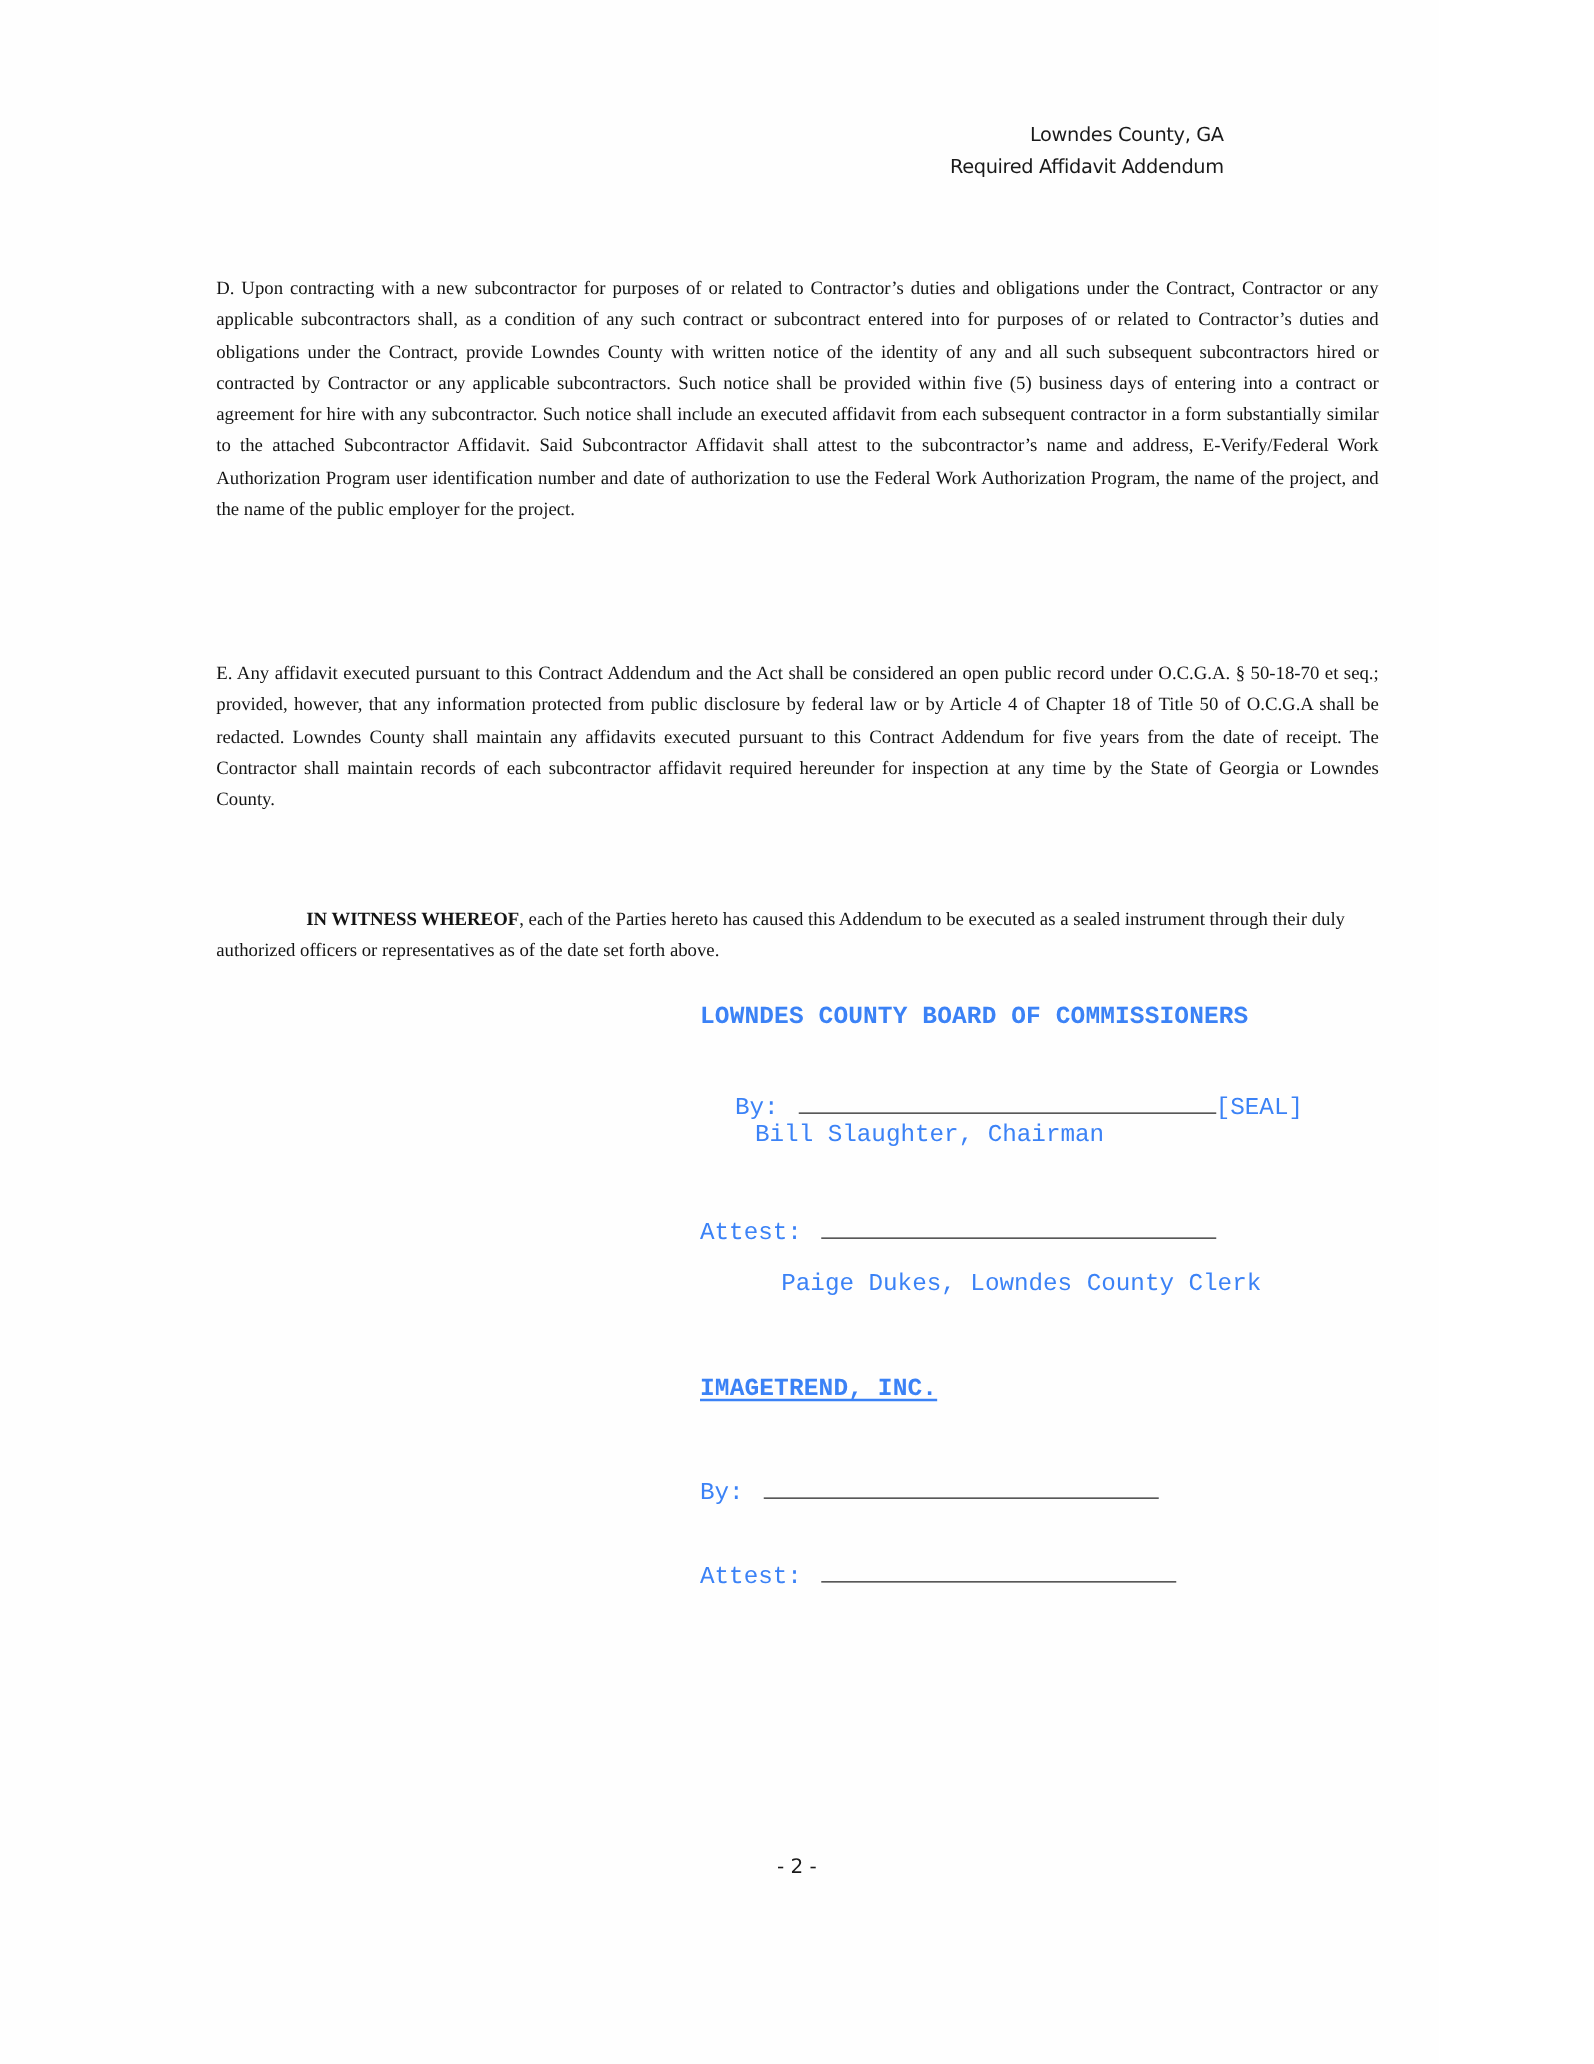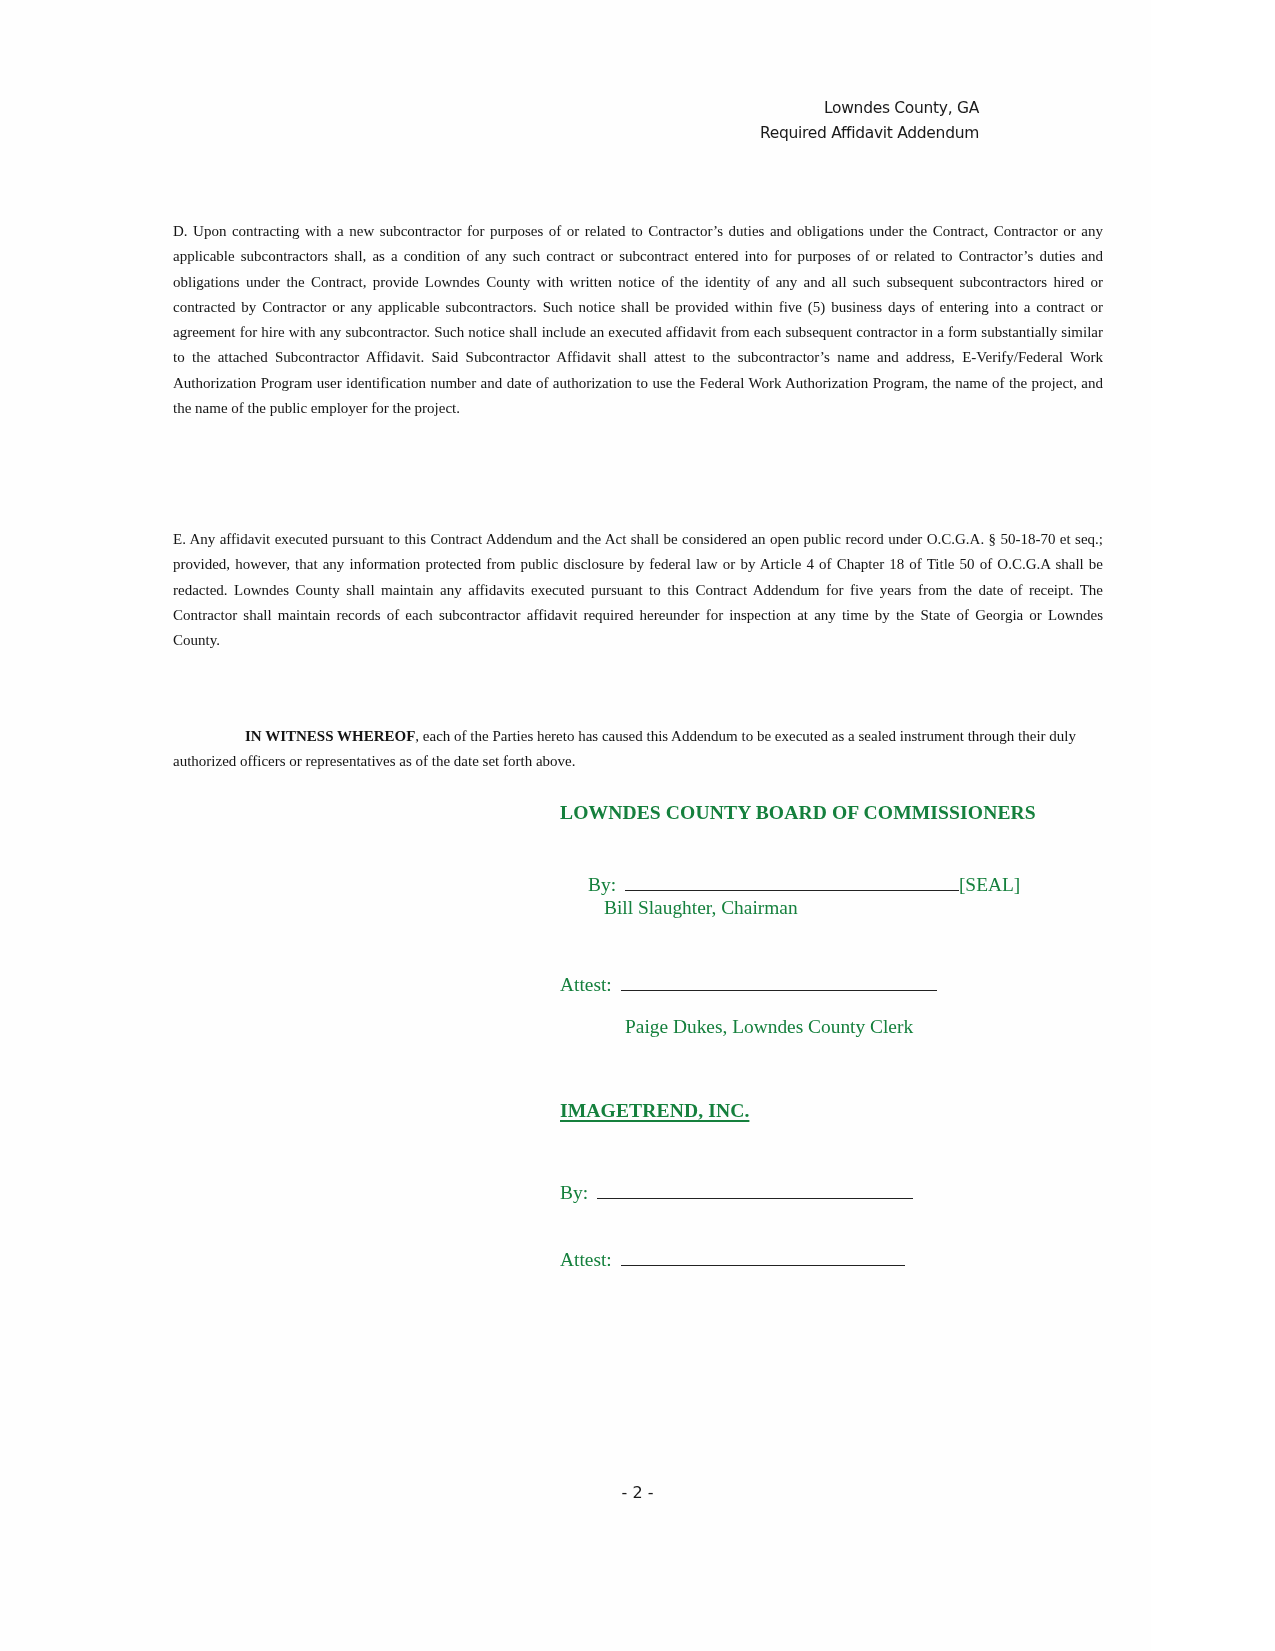--- a/index.html
+++ b/index.html
@@ -14,21 +14,21 @@
     .body-text {
       position: absolute; left: 173px; width: 930px;
       font-family: "Liberation Serif", serif; font-size: 15px; line-height: 25.3px;
       text-align: justify; color: #141414;
     }
     .para-d { top: 219px; }
     .para-e { top: 527px; }
     .para-w { top: 700px; text-align: left; margin-top: 24px; }
     .indent { display: inline-block; width: 72px; }
     .bold { font-weight: bold; }
-    .sig { position: absolute; font-family: Liberation Serif, serif; font-size: 19.4px; color: #15803d; white-space: nowrap; }
+    .sig { position: absolute; font-family: Liberation Mono, monospace; font-size: 19.4px; color: #3b82f6; white-space: nowrap; }
     .sig-heading { font-weight: bold; font-size: 19.6px; letter-spacing: 0.1px; }
     .underlined { text-decoration: underline; text-decoration-thickness: 2px; text-underline-offset: 3px; }
     .line { display: inline-block; border-bottom: 1.4px solid #222; height: 18px; vertical-align: baseline; }
     .page-num {
       position: absolute; left: 0; width: 1275px; top: 1483px; text-align: center;
       font-family: "DejaVu Sans", sans-serif; font-size: 16px; color: #1a1a1a;
     }
   </style>
 </head>
 <body>

